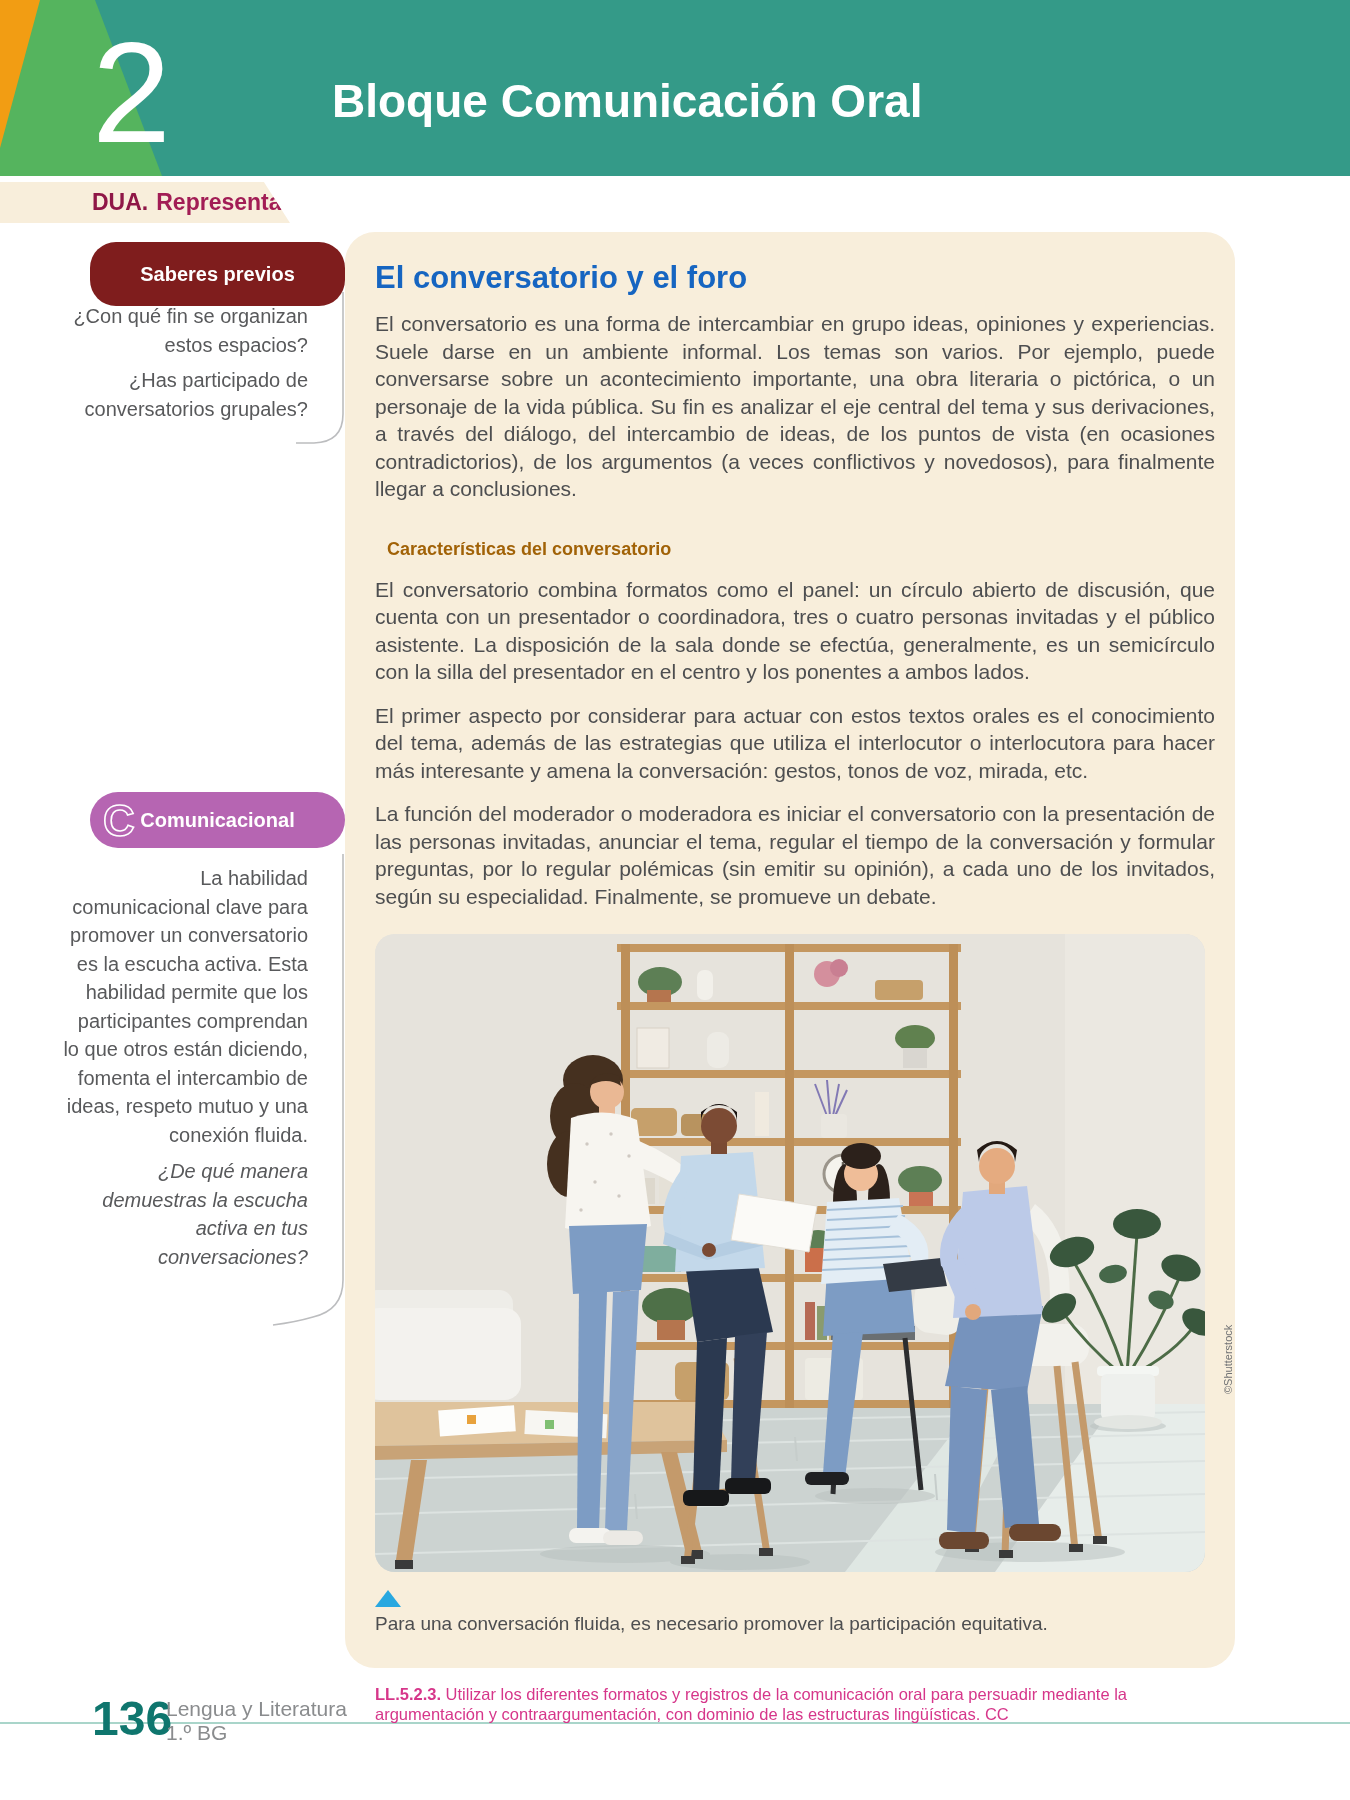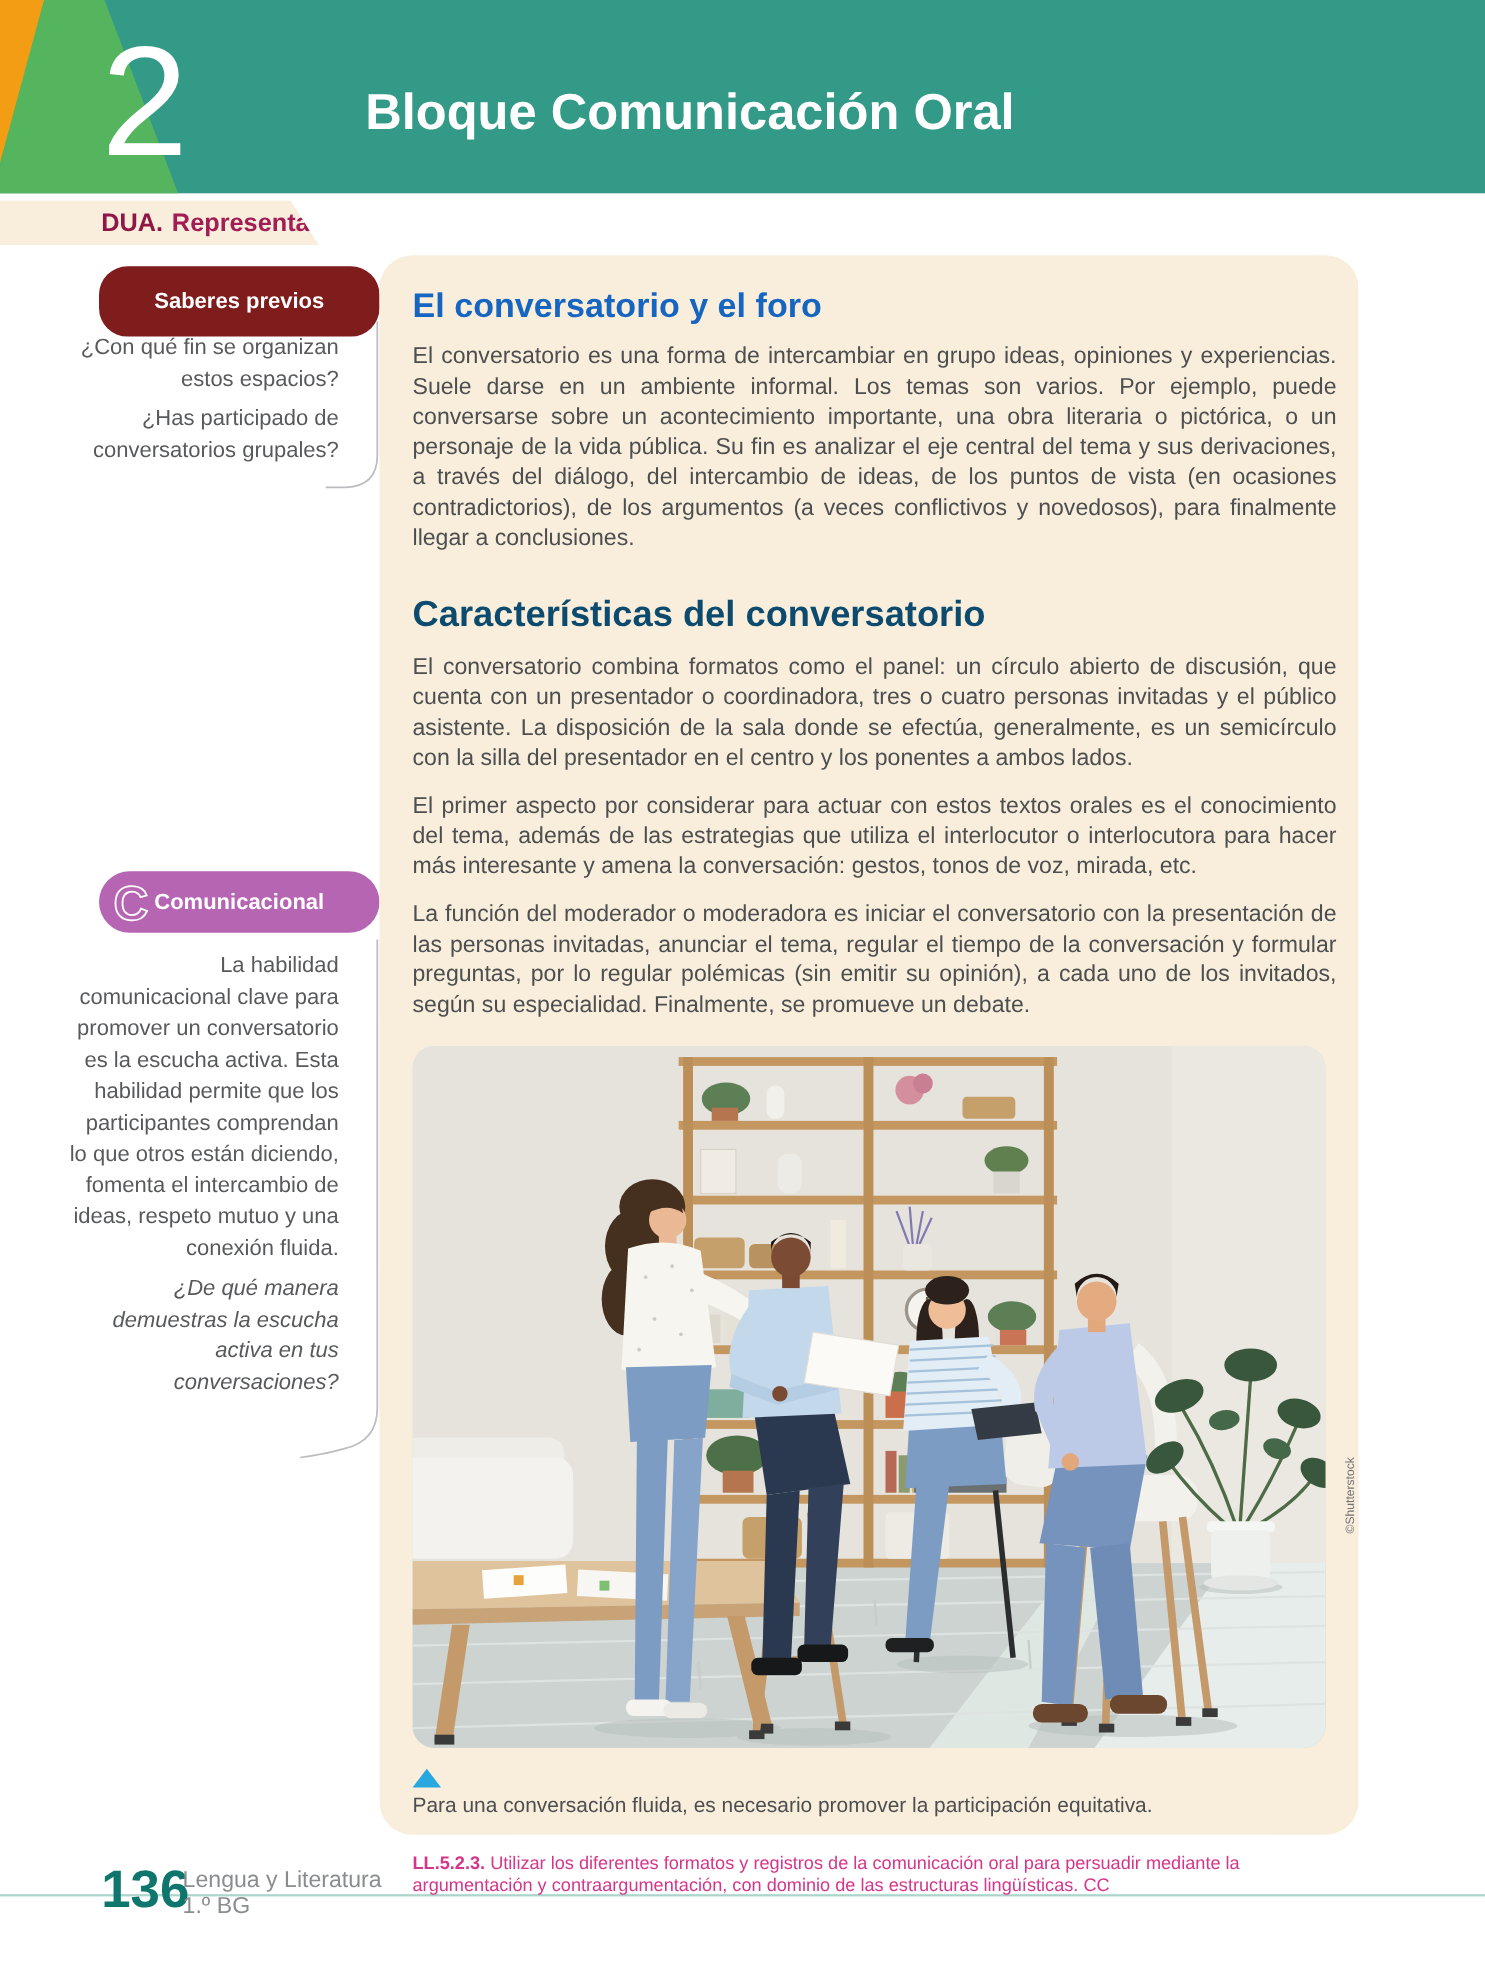--- a/index.html
+++ b/index.html
@@ -28,21 +28,21 @@
   .side-block p{margin:0 0 6px 0;}
   .side-questions{top:302px;line-height:29px;}
   .com-block{top:864px;}
   .com-block .q{font-style:italic;margin-top:8px;}
   .bubble-svg{position:absolute;pointer-events:none;}
 
   
   .panel{position:absolute;left:345px;top:232px;width:890px;height:1436px;background:#f8eedb;
          border-radius:30px;padding:28px 20px 0 30px;box-sizing:border-box;}
   .panel h1{margin:0 0 14px 0;font-size:31px;font-weight:bold;color:#1665c1;}
-  .panel h2{margin:36px 0 16px 0;font-size:33px;font-weight:bold;color:#0c4a6e;}
+  .panel h2{margin:36px 0 16px 12px;font-size:18px;font-weight:bold;color:#a16207;}
   .panel p.body{margin:0 0 16px 0;font-size:21px;line-height:27.5px;color:#4d4e50;
                 text-align:justify;}
   .photo{width:830px;height:638px;border-radius:20px;overflow:hidden;margin-top:8px;
          background:#e6e3dc;}
   .fig-triangle{margin-top:14px;width:0;height:0;border-left:13px solid transparent;
                 border-right:13px solid transparent;border-bottom:17px solid #29a8e0;}
   .caption{margin-top:6px;font-size:19px;color:#4d4e50;}
   .credit{position:absolute;left:1222px;top:1394px;transform:rotate(-90deg);
           transform-origin:0 0;font-size:11px;color:#707274;white-space:nowrap;}
 

